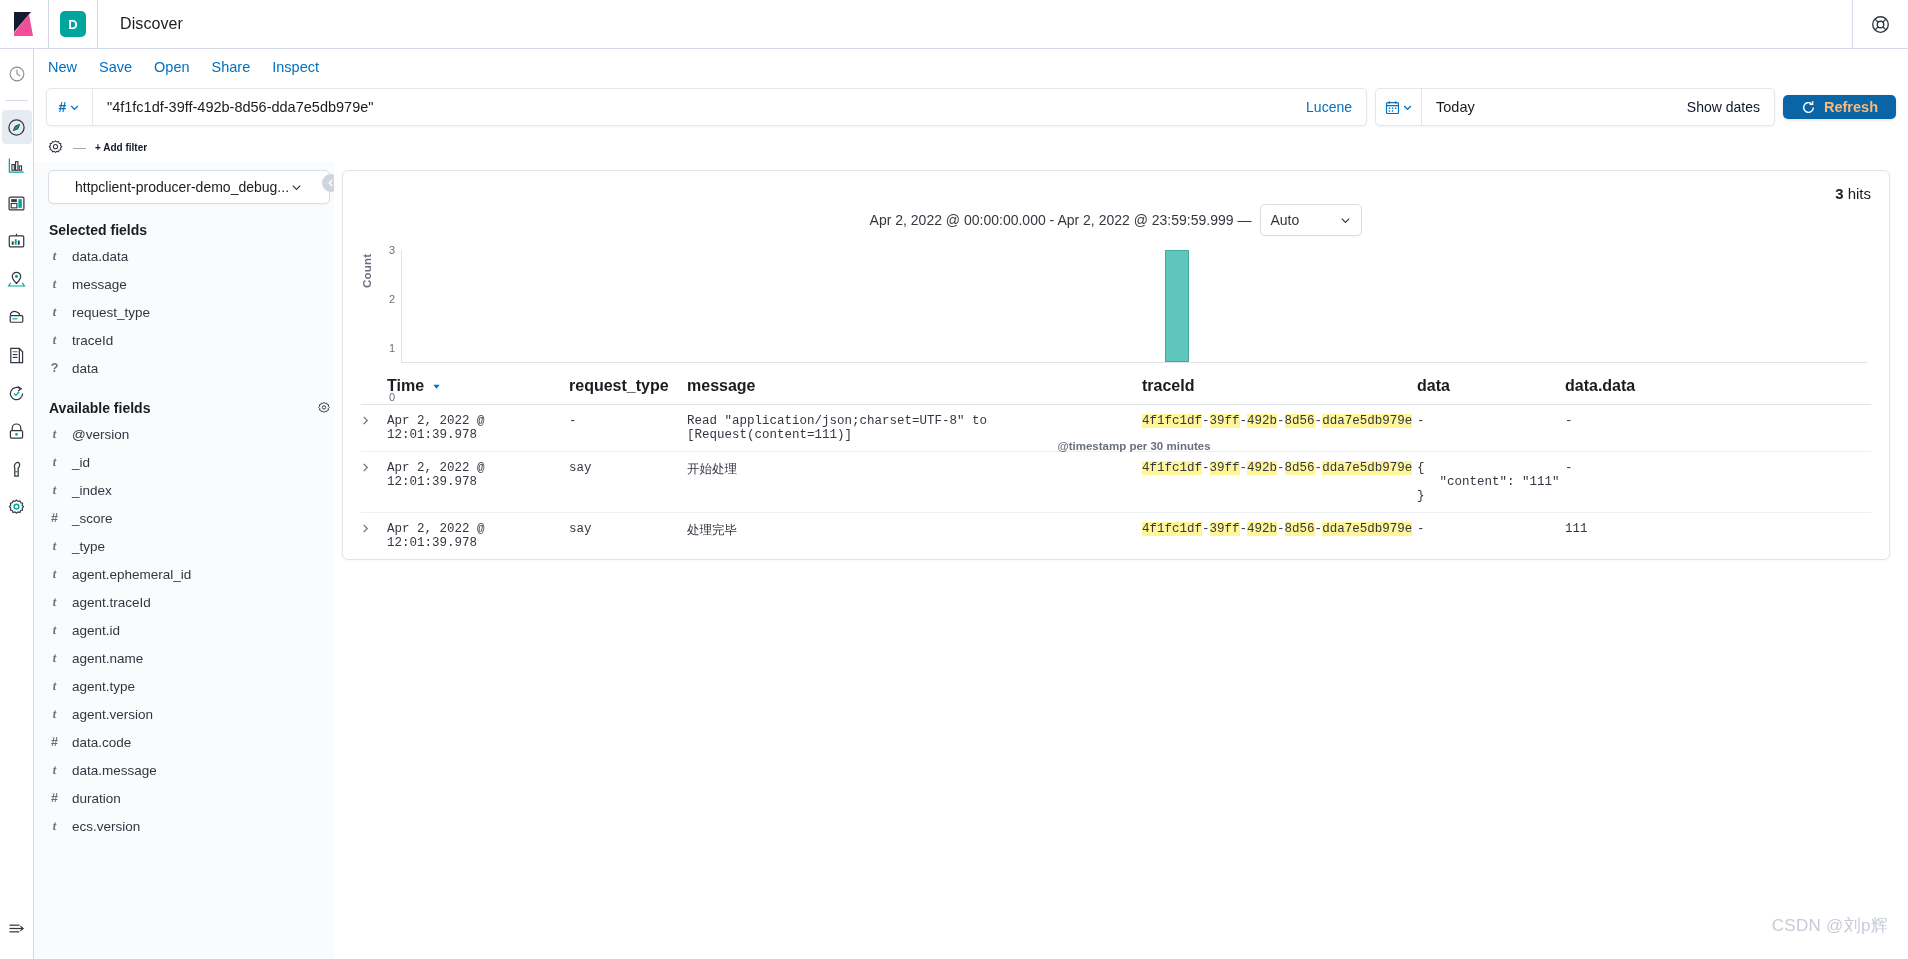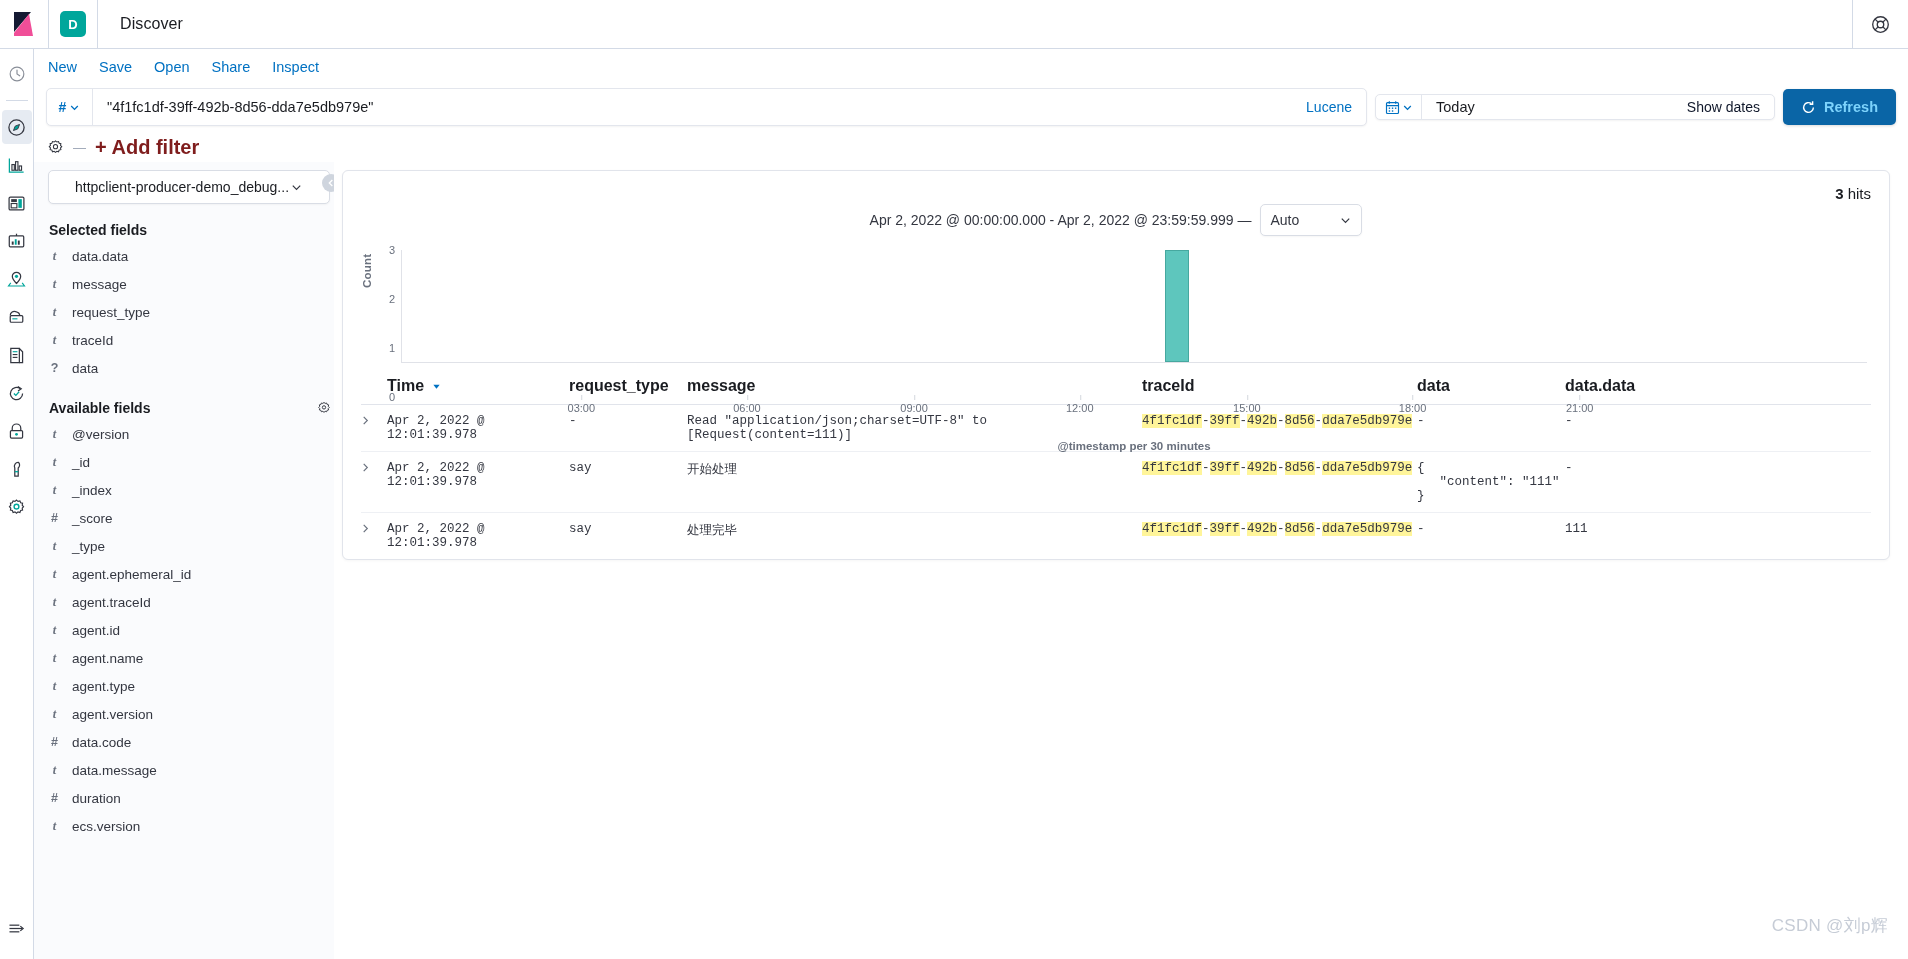--- a/index.html
+++ b/index.html
@@ -96,53 +96,53 @@
     color: #0071c2; font-size: 14px; font-weight: 700;
   }
   .qb-text {
     flex: 1; padding: 0 14px; font-size: 14.5px; color: #1a1c21;
     font-family: "Liberation Sans", sans-serif;
     border: none; outline: none; background: transparent;
   }
   .qb-lang { padding: 0 14px; color: #0071c2; font-size: 14px; }
 
   .date-group {
-    width: 400px; height: 26px;
+    width: 400px; height: 38px;
     display: flex; align-items: center;
     background: #fff; border: 1px solid #e3e6ed; border-radius: 5px;
     box-shadow: 0 1px 2px rgba(0,0,0,.05);
     overflow: hidden;
   }
   .date-cal {
     width: 46px; height: 100%;
     display: flex; align-items: center; justify-content: center; gap: 2px;
     border-right: 1px solid #e3e6ed;
     color: #0071c2;
   }
   .date-val { flex: 1; padding: 0 14px; font-size: 14.5px; color: #1a1c21; }
   .date-show { padding: 0 14px; color: #0f172a; font-size: 14px; }
 
   .refresh-btn {
-    height: 36px; min-width: 110px;
-    background: #0a65a6; color: #7dd3fc;
+    height: 24px; min-width: 110px;
+    background: #0a65a6; color: #fdba74;
     border: none; border-radius: 5px;
     display: flex; align-items: center; justify-content: center; gap: 8px;
     font-size: 14.5px; font-weight: 600; cursor: pointer;
     padding: 10px 18px;
     box-shadow: 0 1px 3px rgba(0,0,0,.15);
   }
 
   
   .filter-bar {
     height: 30px; display: flex; align-items: center; gap: 9px;
     padding-left: 13px;
     background: #fff;
   }
   .filter-dash { color: #98a2b3; font-size: 13px; }
-  .add-filter { color: #7f1d1d; font-size: 20px; font-weight: 600; cursor: pointer; }
+  .add-filter { color: #0f172a; font-size: 10px; font-weight: 600; cursor: pointer; }
 
   
   .main-split { flex: 1; display: flex; overflow: hidden; position: relative; }
 
   
   .fields-pane {
     width: 300px; min-width: 300px;
     background: #fafbfd;
     padding: 8px 0 0 14px;
     overflow: hidden; position: relative;
@@ -616,29 +616,20 @@
             <div class="yaxis-label">Count</div>
             <div class="ytick" style="top:-6px">3</div>
             <div class="ytick" style="top:43px">2</div>
             <div class="ytick" style="top:92px">1</div>
             <div class="ytick" style="top:141px">0</div>
 
             <div class="plot">
               <div class="bar" style="left:52.1%; width:1.65%; height:100%;"></div>
             </div>
 
-            <div class="xaxis">
-              <span class="xtick" style="left:12.3%">03:00</span>
-              <span class="xtick" style="left:23.6%">06:00</span>
-              <span class="xtick" style="left:35.0%">09:00</span>
-              <span class="xtick" style="left:46.3%">12:00</span>
-              <span class="xtick" style="left:57.7%">15:00</span>
-              <span class="xtick" style="left:69.0%">18:00</span>
-              <span class="xtick" style="left:80.4%">21:00</span>
-            </div>
             <div class="xaxis-title" style="position:absolute;left:40px;right:4px;top:168px">@timestamp per 30 minutes</div>
           </div>
 
           <div class="doc-table">
             <div class="dt-head">
               <span class="c-exp"></span>
               <span class="c-time">
                 <span>Time</span>
                 <svg width="9" height="9" viewBox="0 0 10 10" style="display:inline-block;vertical-align:middle;margin-left:3px">
                   <path d="M1.5 3 L8.5 3 L5 7.5 Z" fill="#0071c2"></path>

